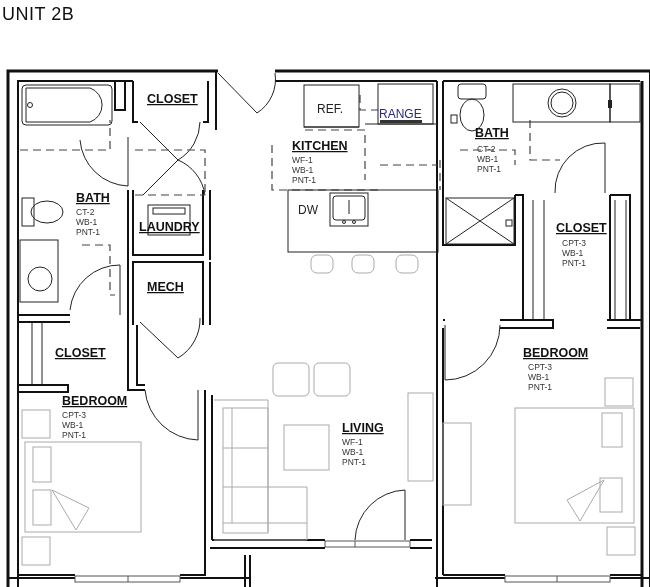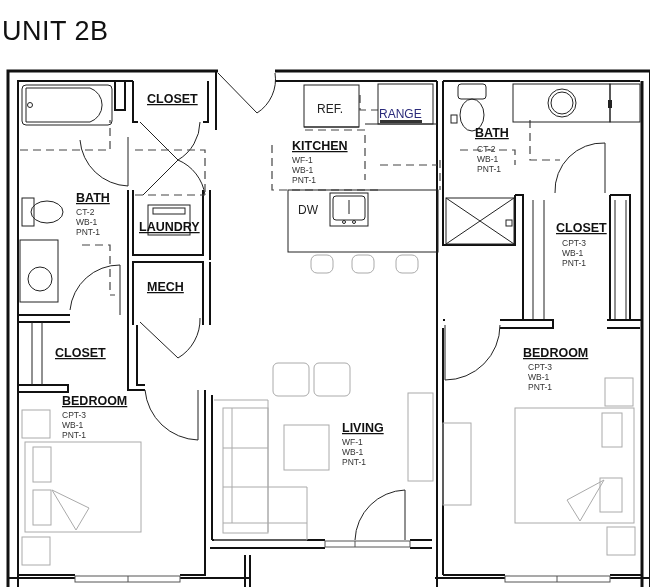--- a/index.html
+++ b/index.html
@@ -1,17 +1,17 @@
 <!DOCTYPE html>
 <html><head>
 <meta charset="utf-8">
 <style>
   html, body { margin: 0; padding: 0; background: #ffffff; }
   body { width: 650px; height: 587px; position: relative; overflow: hidden; font-family: "Liberation Sans", sans-serif; }
-  .title { position: absolute; left: 2px; top: 16px; font-size: 27px; color: #111; letter-spacing: 0.5px; font-family: "Liberation Sans", sans-serif; }
+  .title { position: absolute; left: 2px; top: 4px; font-size: 18px; color: #111; letter-spacing: 0.5px; font-family: "Liberation Sans", sans-serif; }
   svg { position: absolute; left: 0; top: 0; }
   .room-label { font-family: "Liberation Sans", sans-serif; font-weight: bold; font-size: 12.5px; fill: #111; text-decoration: underline; }
   .finish { font-family: "Liberation Sans", sans-serif; font-size: 8.5px; fill: #333; }
   .appl { font-family: "Liberation Sans", sans-serif; font-size: 12px; fill: #222; }
   .wall { fill: none; stroke: #111; stroke-width: 3; }
   .wall2 { fill: none; stroke: #111; stroke-width: 2; }
   .thin { fill: none; stroke: #222; stroke-width: 1; }
   .furn { fill: none; stroke: #aaa; stroke-width: 1; }
   .dash { fill: none; stroke: #444; stroke-width: 1.2; stroke-dasharray: 8 5; }
   .arc { fill: none; stroke: #222; stroke-width: 1; }

